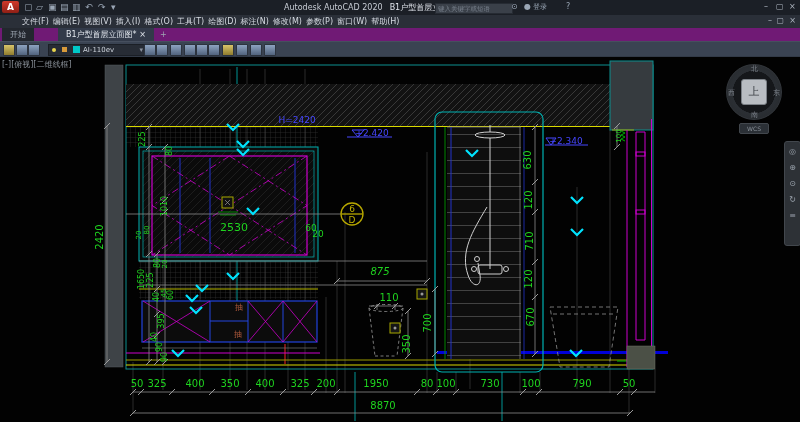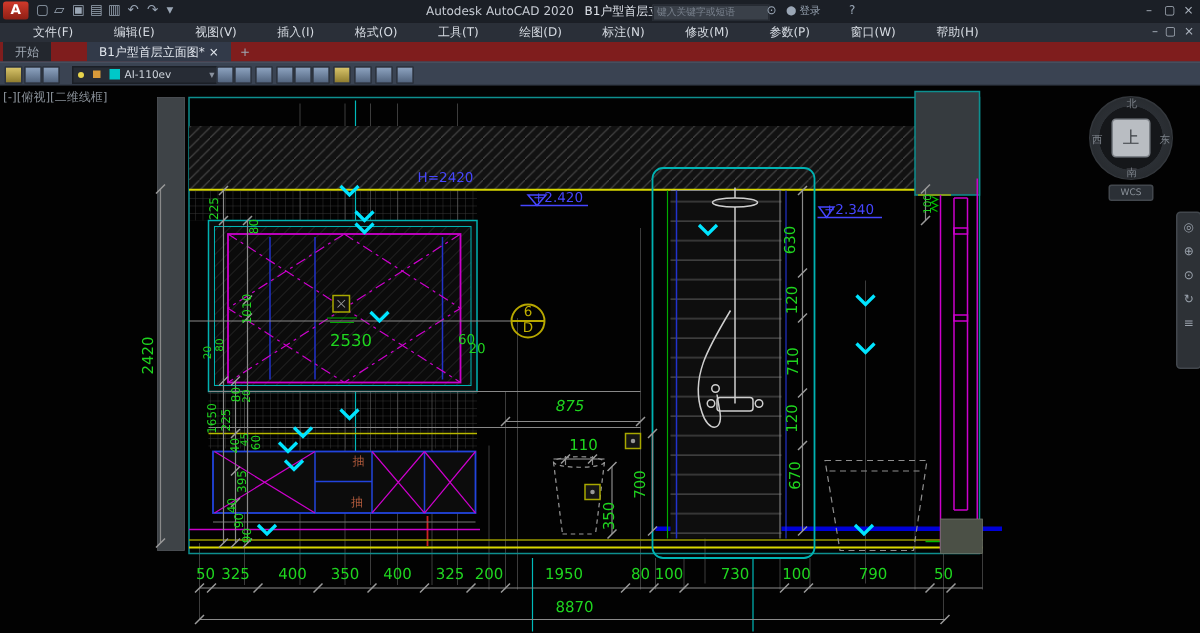--- a/index.html
+++ b/index.html
@@ -11,23 +11,23 @@
     color:#fff;font-size:9px;font-weight:bold;text-align:center;line-height:12px;border-radius:2px;}
   .qat{position:absolute;top:0;height:14px;color:#9aa6b5;font-size:9px;line-height:14px;}
   #apptitle{position:absolute;left:284px;top:1px;color:#c7ccd4;font-size:8px;line-height:13px;white-space:nowrap;}
   #apptitle b{font-weight:normal;color:#dfe3ea;margin-left:7px;}
   #searchbox{position:absolute;left:435px;top:3px;width:72px;height:9px;background:#3a4049;border:1px solid #262b33;
     color:#8a929e;font-size:6.5px;padding:0 2px;}
   #searchbox::placeholder{color:#79818d;font-size:6.5px;}
   .tbicon{position:absolute;top:1px;color:#9aa6b5;font-size:8px;line-height:12px;}
   .winbtn{color:#aeb6c1;font-size:8px;line-height:12px;}
   #menubar{position:absolute;left:0;top:15px;width:800px;height:13px;background:#2a2f38;}
-  #menubar .mwrap{position:absolute;left:22px;top:0;height:13px;display:flex;gap:27px;}
+  #menubar .mwrap{position:absolute;left:22px;top:0;height:13px;display:flex;gap:4px;}
   #menubar .menu-item{color:#d6dbe2;font-size:8px;line-height:13px;white-space:nowrap;}
-  #filetabs{position:absolute;left:0;top:28px;width:800px;height:14px;background:#7f1d1d;}
+  #filetabs{position:absolute;left:0;top:28px;width:800px;height:14px;background:#701a75;}
   .ftab{position:absolute;top:0;height:13px;font-size:8px;line-height:13px;padding:0 8px;color:#9fa8b3;background:#23272e;}
   .ftab.active{background:#323a49;color:#e2e7ee;}
   #toolbar1{position:absolute;left:0;top:41px;width:800px;height:15px;background:#3a4352;border-top:1px solid #464f5e;}
   #toolbar2{position:absolute;left:0;top:56px;width:800px;height:14px;background:#3a4352;border-top:1px solid #323a47;}
   .mini{position:absolute;top:2px;width:10px;height:10px;background:linear-gradient(#8da3c0,#52647e);border:1px solid #2c333e;border-radius:1px;}
   .mini.y{background:linear-gradient(#d8c46a,#8f7c2e);}
   .dd{position:absolute;top:2px;height:10px;background:#272c35;border:1px solid #1b1f26;color:#ccd2da;font-size:7px;line-height:10px;}
   .dd .arr{float:right;color:#8a929e;margin:0 2px;}
   .lineprev{display:inline-block;width:24px;height:1px;background:#c6ccd3;vertical-align:middle;margin:0 3px 2px 3px;}
   .sw{display:inline-block;width:7px;height:7px;vertical-align:middle;margin:0 3px 1px 3px;}

